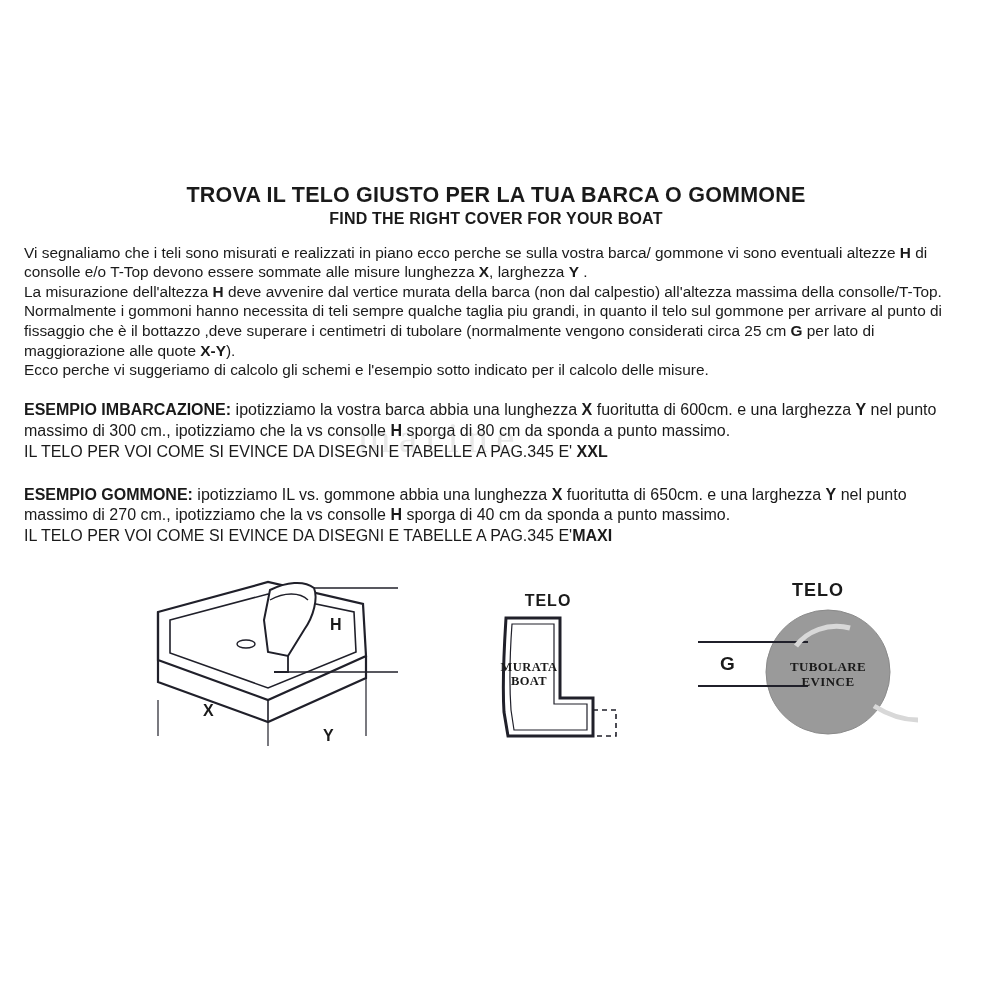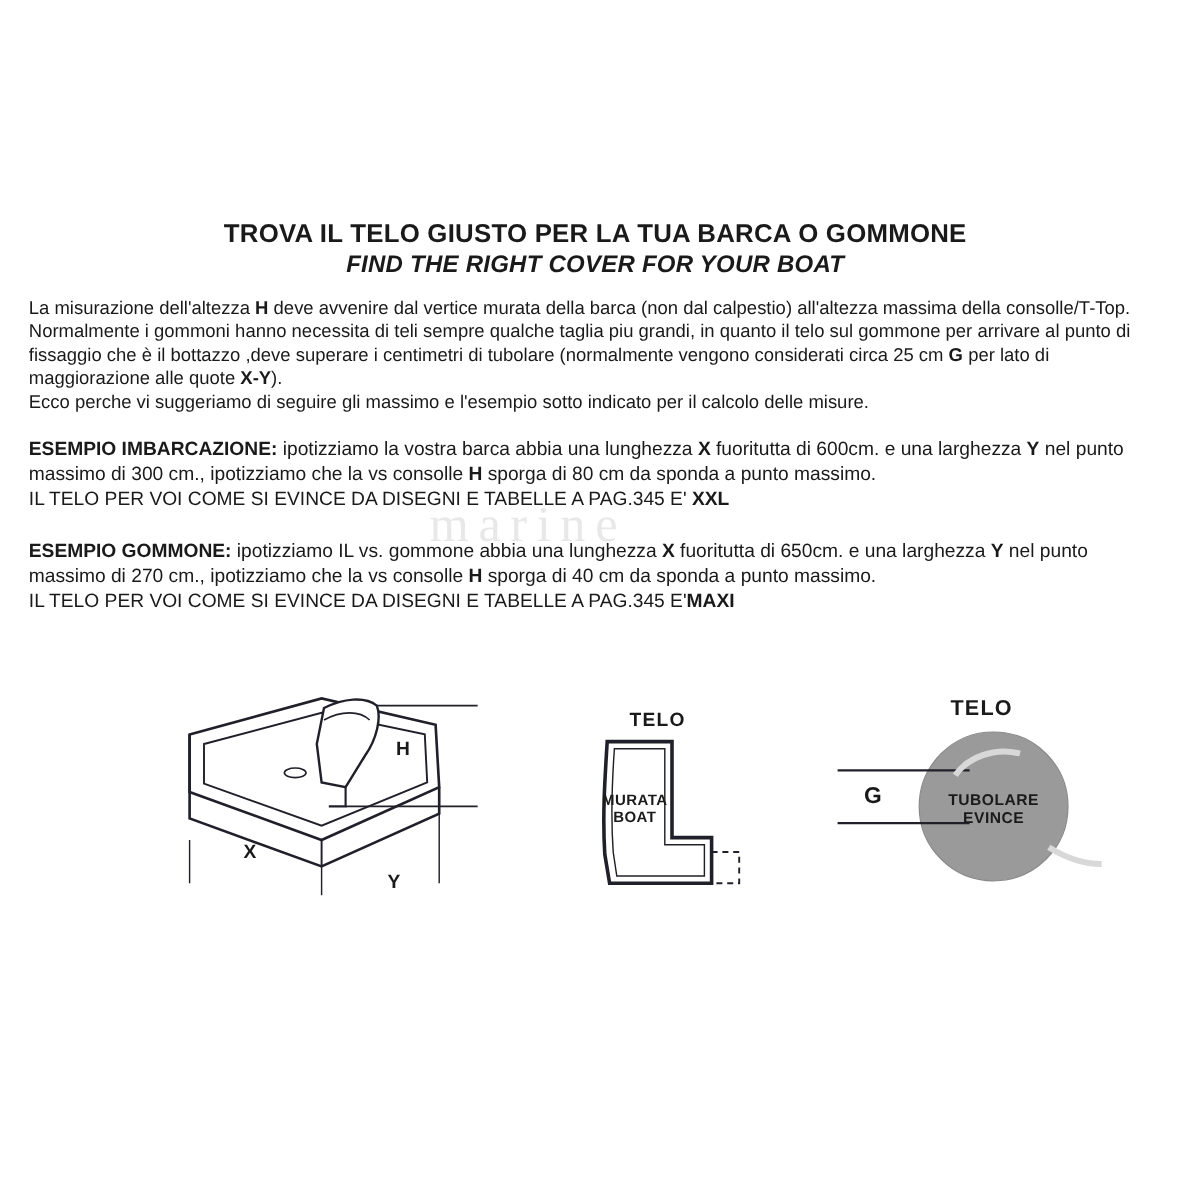--- a/index.html
+++ b/index.html
@@ -31,24 +31,23 @@
   .title-block {
     text-align: center;
     font-weight: bold;
     line-height: 1.22;
   }
   .title-it {
     font-size: 21.5px;
     letter-spacing: 0.2px;
   }
   .title-en {
-    font-size: 20px;
+    font-size: 16px;
     letter-spacing: 0.2px;
     margin-top: 1px;
-    font-style: italic;
   }
   .para {
     font-size: 15.4px;
     line-height: 1.27;
     margin-top: 14px;
     text-align: left;
   }
   .para p {
     margin: 0;
   }
@@ -112,37 +111,39 @@
     position: absolute;
     font-weight: bold;
     font-size: 16px;
   }
   .small-cap {
     font-weight: bold;
     font-size: 12.5px;
     text-align: center;
     line-height: 1.15;
     letter-spacing: 0.4px;
+    font-family: Liberation Serif, serif;
   }
 </style>
 </head>
 <body>
 
 <div class="page">
 
   <div class="content">
 
     <div class="title-block">
       <div class="title-it">TROVA IL TELO GIUSTO PER LA TUA BARCA O GOMMONE</div>
       <div class="title-en">FIND THE RIGHT COVER FOR YOUR BOAT</div>
     </div>
 
     <div class="para">
+      <p>Vi segnaliamo che i teli sono misurati e realizzati in piano ecco perche se sulla vostra barca/ gommone vi sono eventuali altezze <span class="b">H</span> di consolle e/o T-Top devono essere sommate alle misure lunghezza <span class="b">X</span>, larghezza <span class="b">Y</span> .</p>
       <p>La misurazione dell'altezza <span class="b">H</span> deve avvenire dal vertice murata della barca (non dal calpestio) all'altezza massima della consolle/T-Top. Normalmente i gommoni hanno necessita di teli sempre qualche taglia piu grandi, in quanto il telo sul gommone per arrivare al punto di fissaggio che è il bottazzo ,deve superare i centimetri di tubolare (normalmente vengono considerati circa 25 cm <span class="b">G</span> per lato di maggiorazione alle quote <span class="b">X-Y</span>).</p>
-      <p>Ecco perche vi suggeriamo di seguire gli massimo e l'esempio sotto indicato per il calcolo delle misure.</p>
+      <p>Ecco perche vi suggeriamo di calcolo gli schemi e l'esempio sotto indicato per il calcolo delle misure.</p>
     </div>
 
     <div class="example-block">
       <p><span class="b">ESEMPIO IMBARCAZIONE:</span> <span>ipotizziamo la vostra barca abbia una lunghezza <span class="b">X</span> fuoritutta di 600cm. e una larghezza <span class="b">Y</span> nel punto massimo di 300 cm., ipotizziamo che la vs consolle  <span class="b">H</span> sporga di 80 cm da sponda a punto massimo.</span></p>
       <p><span>IL TELO PER VOI COME SI EVINCE DA DISEGNI E TABELLE A PAG.345 E'</span> <span class="b">XXL</span></p>
     </div>
 
     <div class="example-block second">
       <p><span class="b">ESEMPIO GOMMONE:</span> <span>ipotizziamo IL vs. gommone abbia una lunghezza <span class="b">X</span> fuoritutta di 650cm. e una larghezza <span class="b">Y</span> nel punto massimo di 270 cm., ipotizziamo che la vs consolle  <span class="b">H</span> sporga di 40 cm da sponda a punto massimo.</span></p>
       <p><span>IL TELO PER VOI COME SI EVINCE DA DISEGNI E TABELLE A PAG.345 E'</span><span class="b">MAXI</span></p>

